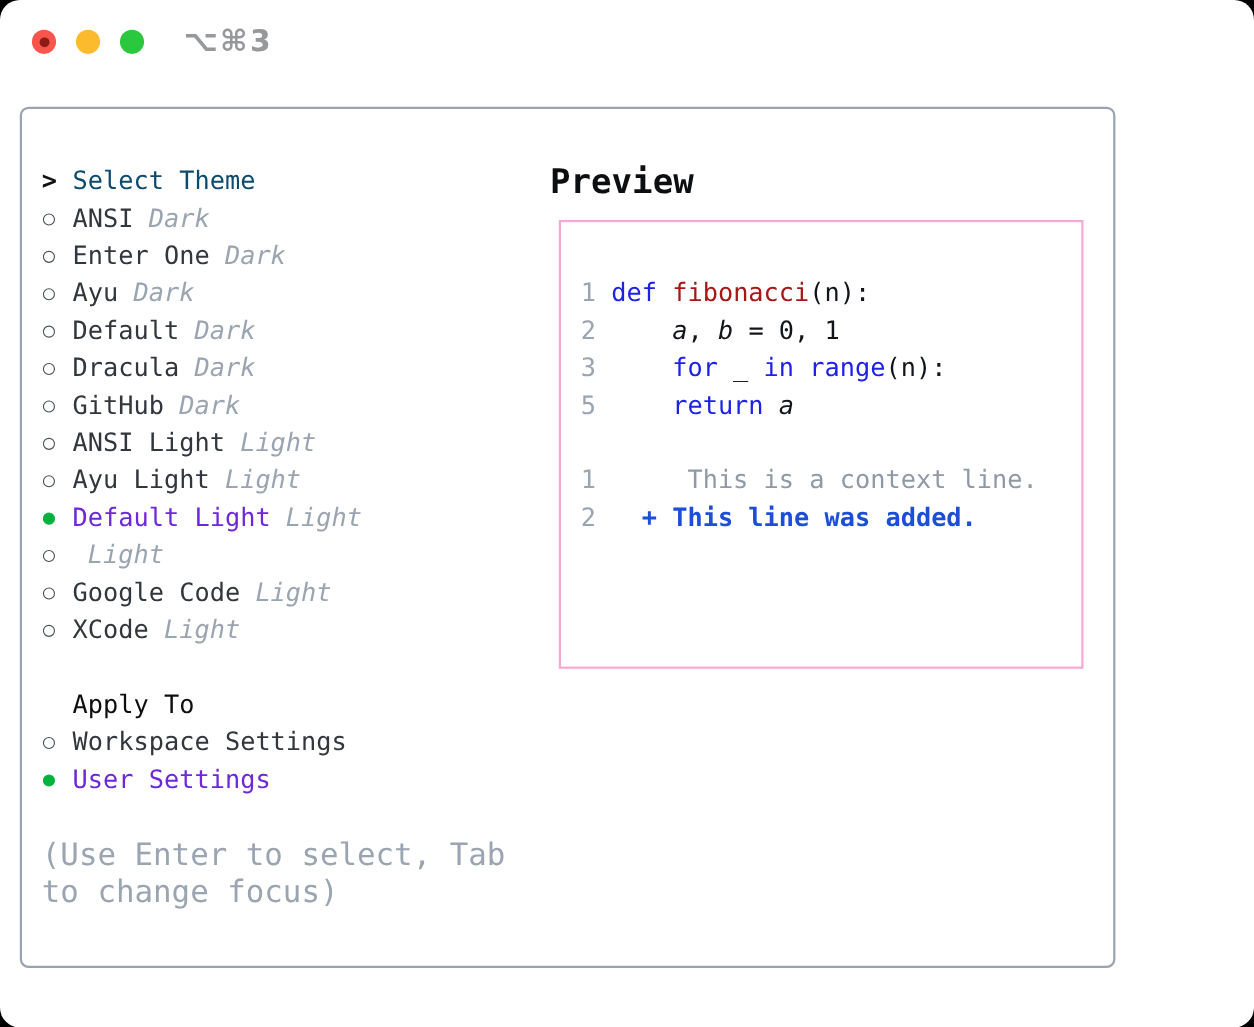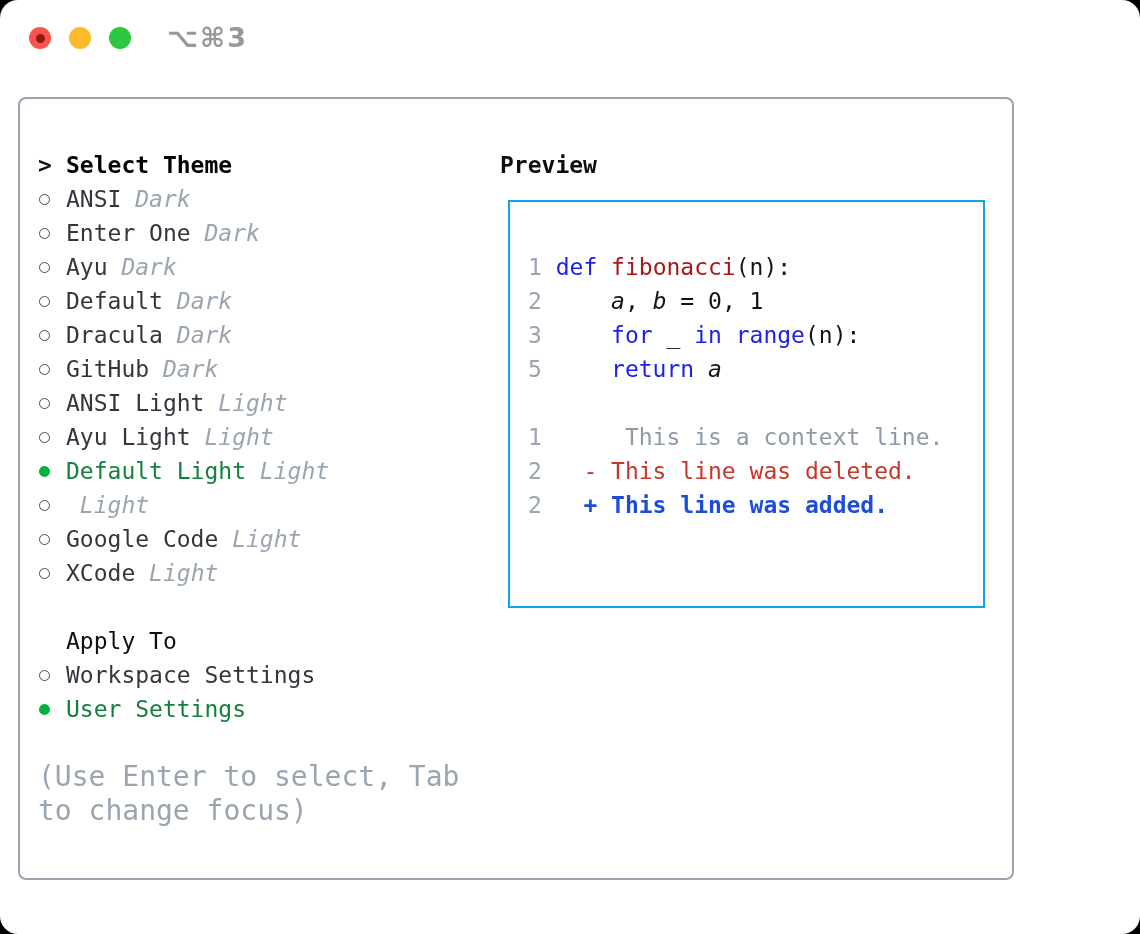--- a/index.html
+++ b/index.html
@@ -28,34 +28,34 @@
     position:absolute; left:18px; top:97px; width:996px; height:783px;
     border:2px solid #9aa3b0; border-radius:8px; background:#fff;
   }
   .pane-text { font-size:23px; line-height:34px; color:#32363d; }
   
   .left-col { position:absolute; left:18px; top:49px; width:440px; }
   .row { height:34px; display:flex; align-items:center; white-space:pre; }
   .bullet { width:28px; display:flex; align-items:center; flex:none; }
   .dot { width:11px; height:11px; border-radius:50%; border:1.5px solid #474e57; margin-left:1px; }
   .row.selected .dot { background:#00b13e; border-color:#00b13e; }
-  .row.selected .name { color:#15803d; }
+  .row.selected .name { color:#6d28d9; }
   .pointer { font-weight:bold; color:#111; font-size:23px; }
-  .hdr { font-weight:bold; color:#000000; }
+  .hdr { font-weight:normal; color:#0c4a6e; }
   .name { color:#32363d; }
   .tag { color:#9aa5b1; margin-left:1ch;font-style:italic; }
   .spacer { height:34px; }
   .help {
     width:430px; color:#9aa5b1; font-size:28px; line-height:34px;
   }
   
-  .preview-title { position:absolute; left:480px; top:49px; font-size:23px; line-height:34px; font-weight:bold; color:#0c0e10; }
+  .preview-title { position:absolute; left:480px; top:49px; font-size:31px; line-height:34px; font-weight:bold; color:#0c0e10; }
   .preview-box {
     position:absolute; left:488px; top:101px; width:477px; height:408px;
-    border:2px solid #0ea5e9; background:#fff; overflow:hidden;
+    border:2px solid #f9a8d4; background:#fff; overflow:hidden;
     padding:48px 0 0 18px;
   }
   .pline { font-size:23px; line-height:34px; white-space:pre; }
   .lnum { display:inline-block; width:2ch; color:#9aa5b1; }
   .tok-kw  { color:#1e22e8; }
   .tok-fn  { color:#a81616; }
   .tok-pl  { color:#111418; }
   .tok-var { color:#111418; font-style:italic; }
   .tok-ctx { color:#8f9aa6;margin-top:48px; }
   .tok-del { color:#c8362b; }
@@ -119,18 +119,17 @@
 
     <div class="preview-title">Preview</div>
 
     <div class="preview-box" id="preview-box">
         <div class="pline"><span class="lnum">1</span><span class="tok-kw">def</span><span class="tok-pl"> </span><span class="tok-fn">fibonacci</span><span class="tok-pl">(n):</span></div>
         <div class="pline"><span class="lnum">2</span><span class="tok-pl">    </span><span class="tok-var">a</span><span class="tok-pl">, </span><span class="tok-var">b</span><span class="tok-pl"> = 0, 1</span></div>
         <div class="pline"><span class="lnum">3</span><span class="tok-pl">    </span><span class="tok-kw">for</span><span class="tok-pl"> _ </span><span class="tok-kw">in</span><span class="tok-pl"> </span><span class="tok-kw">range</span><span class="tok-pl">(n):</span></div>
         <div class="pline"><span class="lnum">5</span><span class="tok-pl">    </span><span class="tok-kw">return</span><span class="tok-pl"> </span><span class="tok-var">a</span></div>
         <div class="pline"><span class="lnum"></span></div>
         <div class="pline"><span class="lnum">1</span><span class="tok-ctx">     This is a context line.</span></div>
-        <div class="pline"><span class="lnum">2</span><span class="tok-del">  - This line was deleted.</span></div>
         <div class="pline"><span class="lnum">2</span><span class="tok-add">  + This line was added.</span></div>
       </div>
 
   </div>
 </div>
 
 </body></html>

